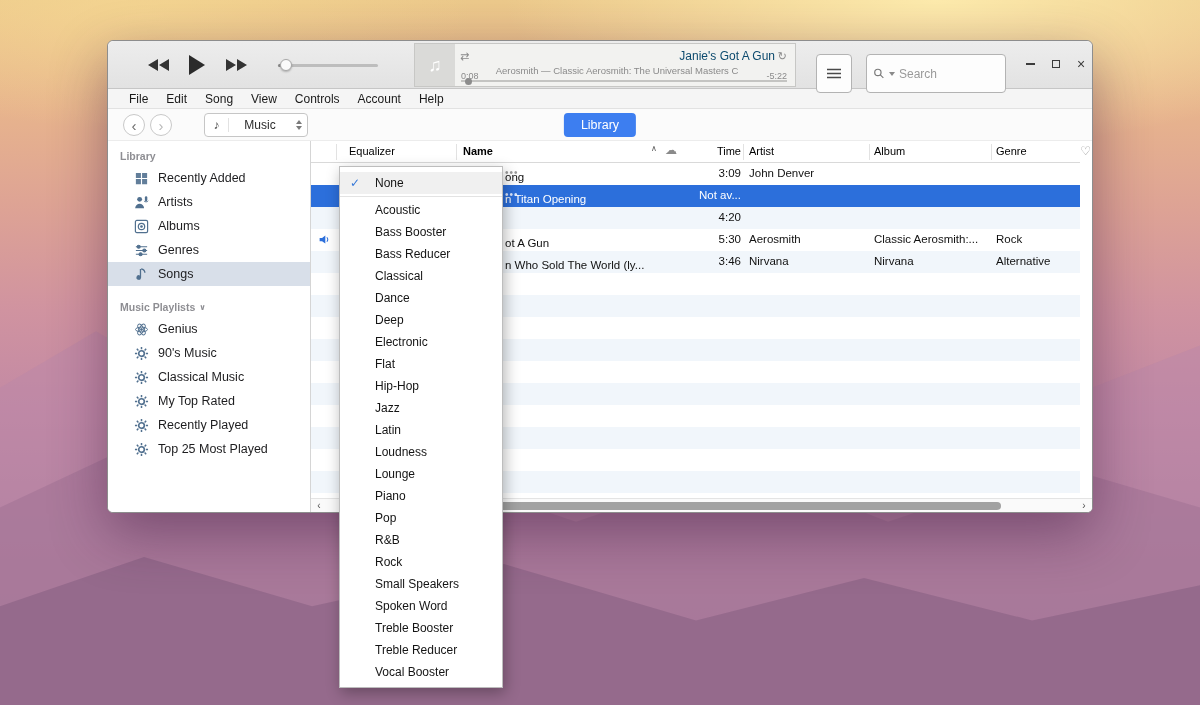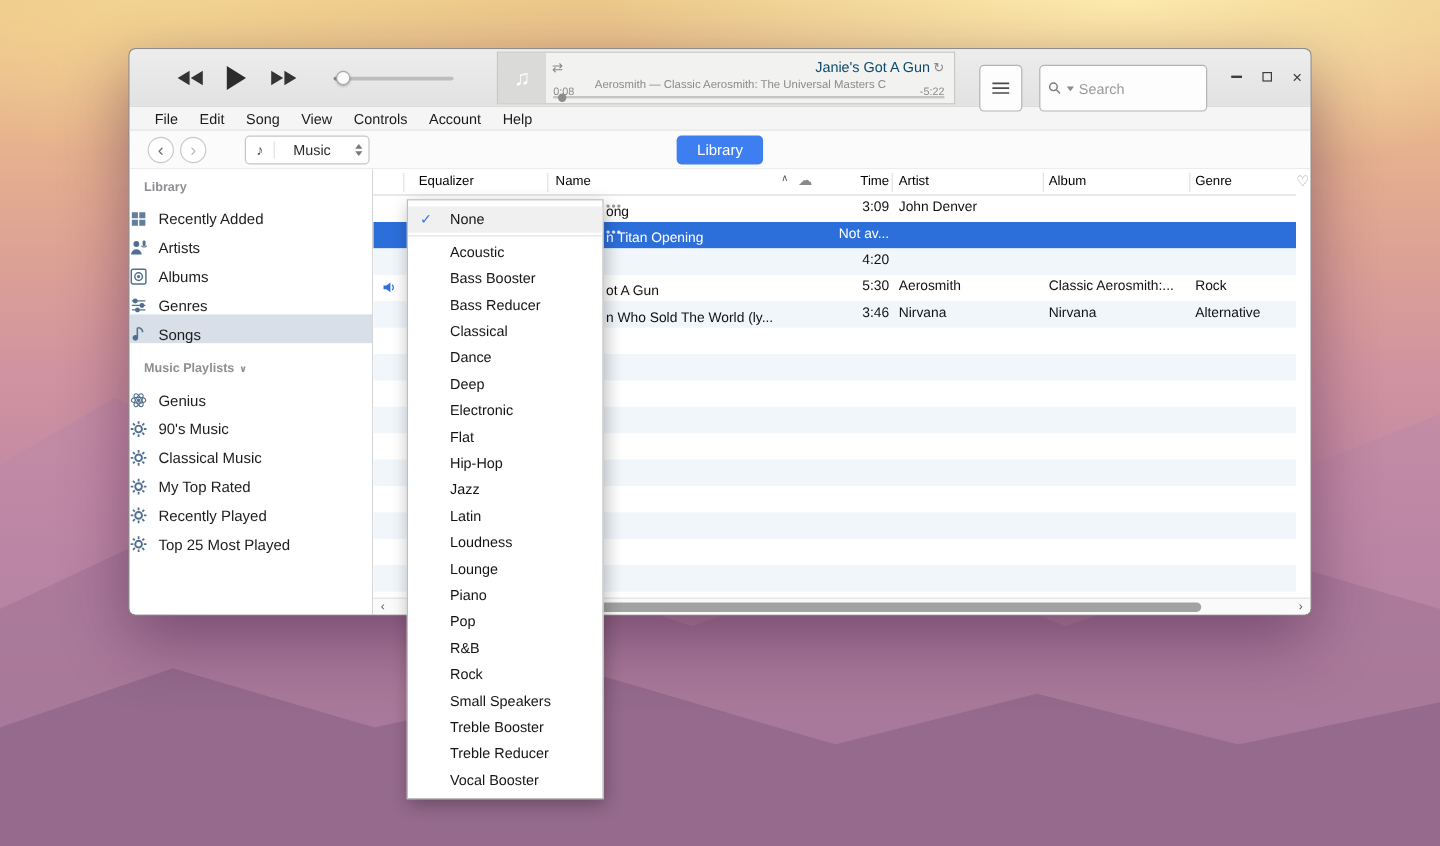--- a/index.html
+++ b/index.html
@@ -59,29 +59,29 @@
   .ms-chevs{width:16px;display:flex;flex-direction:column;align-items:center;gap:2px;}
   .ch-up{width:0;height:0;border-left:3.5px solid transparent;border-right:3.5px solid transparent;border-bottom:4px solid #7a7a7a;}
   .ch-dn{width:0;height:0;border-left:3.5px solid transparent;border-right:3.5px solid transparent;border-top:4px solid #7a7a7a;}
   .lib-btn{position:absolute;left:50%;top:4px;transform:translateX(-50%);height:24px;padding:0 17px;background:#3d7ef0;color:#fff;font-size:12.5px;border-radius:4px;display:flex;align-items:center;}
 
   
   .wbody{position:absolute;top:100px;bottom:0;left:0;right:0;display:flex;}
   .sidebar{width:203px;background:#fff;border-right:1px solid #d5d5d5;padding-top:6px;overflow:hidden;}
   .side-h{font-size:10.5px;font-weight:bold;color:#8e8e93;padding:3px 0 4px 12px;display:flex;align-items:center;gap:4px;}
   .side-h.pl{margin-top:12px;}
-  .side-item{height:24px;display:flex;align-items:flex-end;gap:9px;font-size:12.5px;color:#1d1d1f;white-space:nowrap;}
+  .side-item{height:24px;display:flex;align-items:center;gap:9px;padding-left:26px;font-size:12.5px;color:#1d1d1f;white-space:nowrap;}
   .side-item.sel{background:#d8dfe9;}
   .s-ic{width:15px;height:15px;color:#51708f;flex:0 0 15px;}
   .s-ic svg{width:15px;height:15px;display:block;}
 
   .content{position:relative;flex:1;background:#fff;overflow:hidden;}
   .thead{position:absolute;top:0;left:0;right:12px;height:22px;border-bottom:1px solid #d9d9d9;font-size:11px;color:#000;background:#fff;}
   .hc{position:absolute;top:4px;white-space:nowrap;}
-  .h-eq{left:38px;} .h-name{left:152px;font-weight:normal;}
+  .h-eq{left:38px;} .h-name{left:152px;font-weight:bold;}
   .h-sort{left:340px;top:3px;font-size:8px;color:#555;}
   .h-cloud{left:354px;top:2px;color:#8a8a8a;font-size:12px;}
   .h-time{left:330px;width:100px;text-align:right;}
   .h-artist{left:438px;} .h-album{left:563px;} .h-genre{left:685px;}
   .h-sep{position:absolute;top:3px;width:1px;height:16px;background:#e2e2e2;}
   .h-heart{position:absolute;right:1px;top:3px;font-size:12px;color:#9a9a9a;}
 
   .rows{position:absolute;top:22px;left:0;right:12px;bottom:14px;overflow:hidden;}
   .trow{position:relative;height:22px;font-size:11.5px;color:#111;}
   .trow.alt{background:#f1f6fb;}
@@ -421,17 +421,18 @@
       <div class="eq-item"><span>Hip-Hop</span></div>
       <div class="eq-item"><span>Jazz</span></div>
       <div class="eq-item"><span>Latin</span></div>
       <div class="eq-item"><span>Loudness</span></div>
       <div class="eq-item"><span>Lounge</span></div>
       <div class="eq-item"><span>Piano</span></div>
       <div class="eq-item"><span>Pop</span></div>
       <div class="eq-item"><span>R&amp;B</span></div>
       <div class="eq-item"><span>Rock</span></div>
       <div class="eq-item"><span>Small Speakers</span></div>
+      <div class="eq-item"><span>Spoken Word</span></div>
       <div class="eq-item"><span>Treble Booster</span></div>
       <div class="eq-item"><span>Treble Reducer</span></div>
       <div class="eq-item"><span>Vocal Booster</span></div>
     </div>
 </div>
 
 </body></html>

